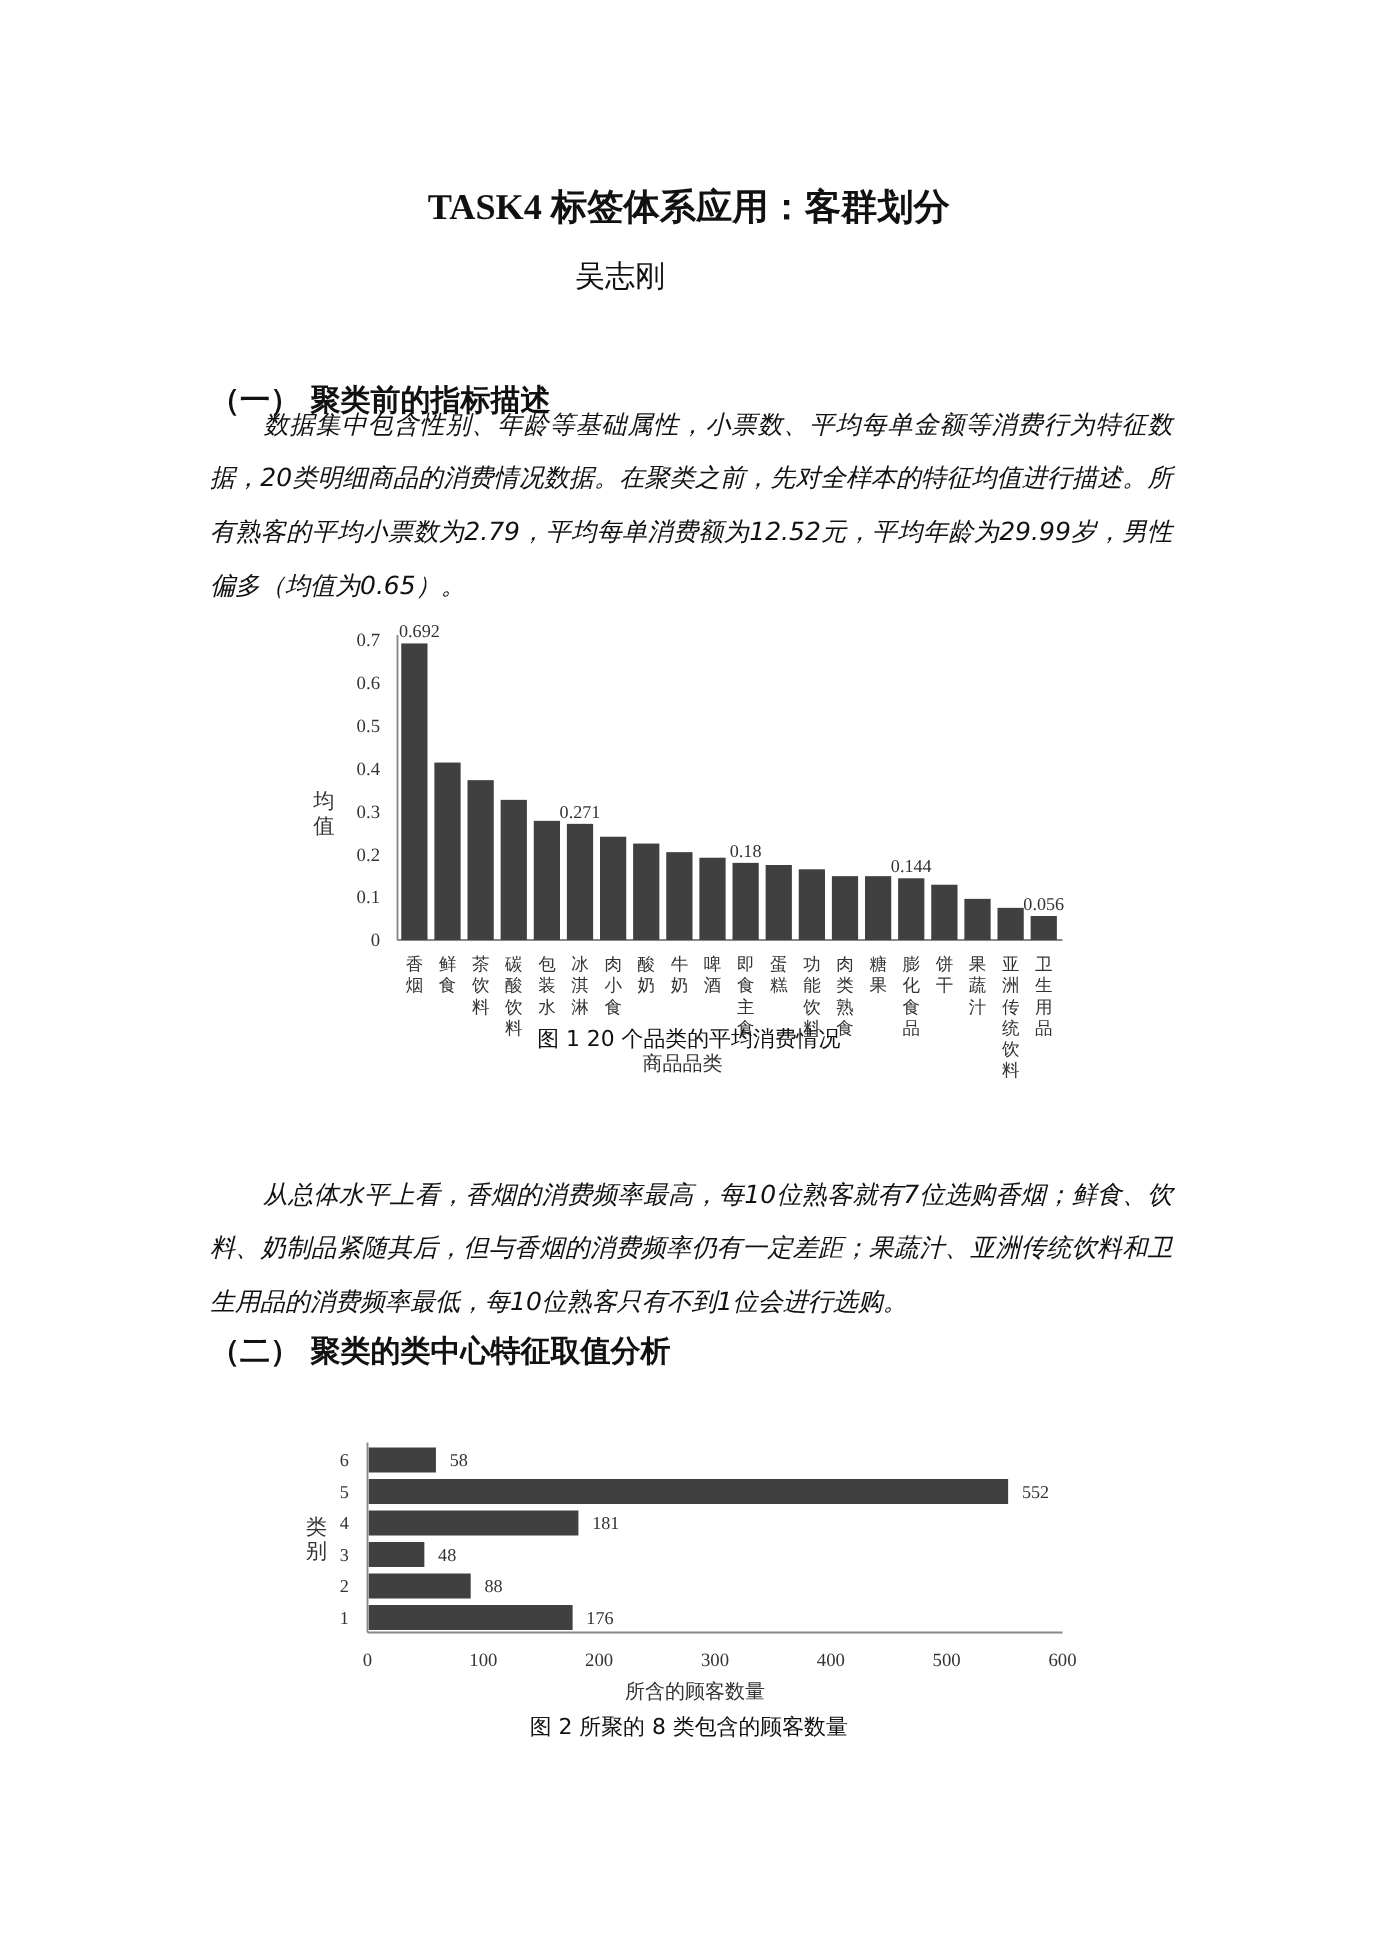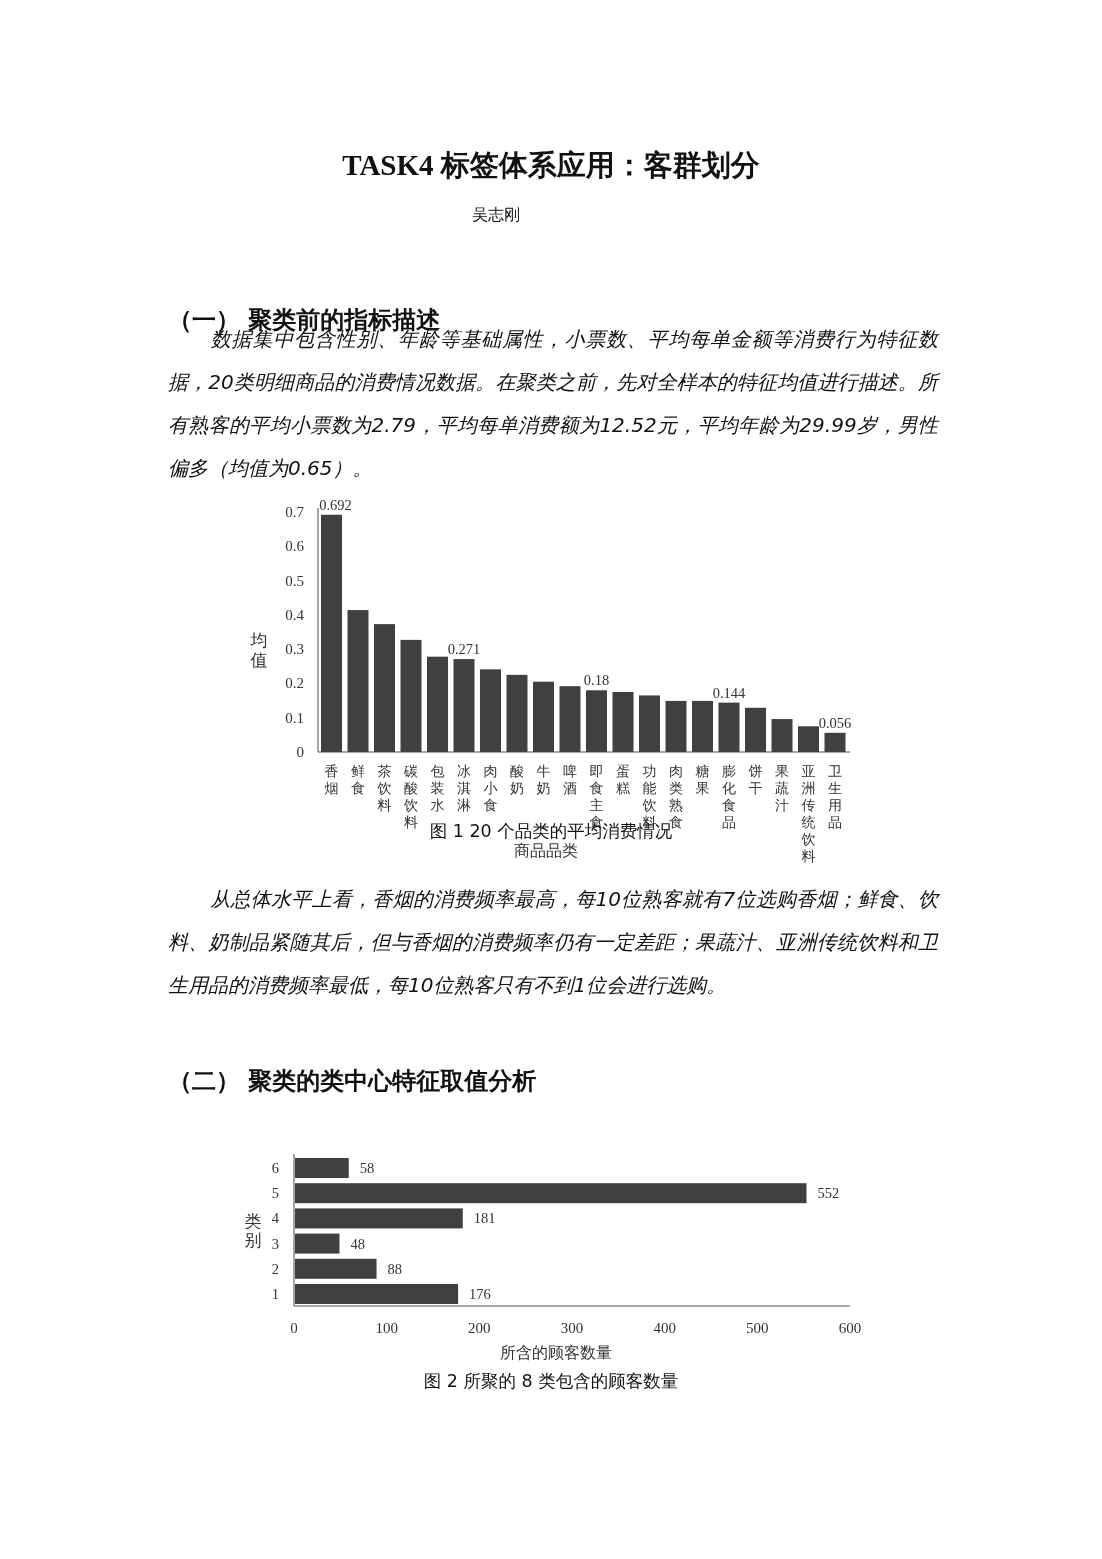--- a/index.html
+++ b/index.html
@@ -1,18 +1,18 @@
 <!DOCTYPE html>
 <html><head>
 <meta charset="utf-8">
 <style>
   html, body { margin: 0; padding: 0; background: #ffffff; }
   body { width: 1102px; height: 1559px; position: relative; font-family: "DejaVu Serif", "Liberation Serif", serif; color: #111; overflow: hidden; }
   .title { position: absolute; top: 146px; left: 0; width: 1102px; text-align: center; font-size: 29px; font-weight: bold; font-family: "Liberation Serif", "DejaVu Serif", serif; }
-  .author { position: absolute; top: 205px; left: 0; width: 992px; text-align: center; font-size: 16px; font-family: Liberation Mono, monospace; }
+  .author { position: absolute; top: 205px; left: 0; width: 992px; text-align: center; font-size: 24px; font-family: Liberation Mono, monospace; }
   .h2 { position: absolute; left: 168px; font-size: 24px; font-weight: bold; font-family: "DejaVu Sans", sans-serif; margin-top: 32px; }
   .para { position: absolute; left: 168px; width: 770px; font-size: 20px; line-height: 43px; font-family: "DejaVu Sans", sans-serif; text-align: justify; font-style: italic; }
   .para .indent { display: inline-block; width: 42px; }
   .caption { position: absolute; left: 0; width: 1102px; text-align: center; font-size: 17.5px; font-family: "DejaVu Sans", sans-serif; }
   .chart { position: absolute; }
   .chart text { font-family: "Liberation Serif", "DejaVu Serif", serif; }
   .chart .cjk { font-family: "DejaVu Sans", sans-serif; }
 </style>
 </head>
 <body>
@@ -121,21 +121,21 @@
     <text x="605" y="237.8" text-anchor="middle" font-size="14.5" fill="#333">0.056</text>
     <text x="605" y="286" text-anchor="middle" font-size="14" fill="#333" class="cjk">卫</text>
     <text x="605" y="303" text-anchor="middle" font-size="14" fill="#333" class="cjk">生</text>
     <text x="605" y="320" text-anchor="middle" font-size="14" fill="#333" class="cjk">用</text>
     <text x="605" y="337" text-anchor="middle" font-size="14" fill="#333" class="cjk">品</text>
     <text x="316" y="366" text-anchor="middle" font-size="16" fill="#333" class="cjk">商品品类</text>
   </svg>
 
 <div class="caption" style="top:819px;">图 1 20 个品类的平均消费情况</div>
 
-<div class="para" style="top:878px;"><span class="indent"></span><span>从总体水平上看，香烟的消费频率最高，每10位熟客就有7位选购香烟；鲜食、饮料、奶制品紧随其后，但与香烟的消费频率仍有一定差距；果蔬汁、亚洲传统饮料和卫生用品的消费频率最低，每10位熟客只有不到1位会进行选购。</span></div>
+<div class="para" style="top:934px;"><span class="indent"></span><span>从总体水平上看，香烟的消费频率最高，每10位熟客就有7位选购香烟；鲜食、饮料、奶制品紧随其后，但与香烟的消费频率仍有一定差距；果蔬汁、亚洲传统饮料和卫生用品的消费频率最低，每10位熟客只有不到1位会进行选购。</span></div>
 
 <div class="h2" style="top:1033px;">（二） 聚类的类中心特征取值分析</div>
 
 <svg class="chart" id="chart2" style="left:230px; top:1150px;" width="660" height="215" xmlns="http://www.w3.org/2000/svg">
     <line x1="64" y1="4" x2="64" y2="156" stroke="#888" stroke-width="1.5"></line>
     <line x1="64" y1="156" x2="620" y2="156" stroke="#888" stroke-width="1.5"></line>
     <rect x="65" y="134" width="163.09333333333333" height="20" fill="#404040"></rect>
     <text x="239.09333333333333" y="149" font-size="14.5" fill="#333">176</text>
     <text x="49" y="149" text-anchor="end" font-size="14.5" fill="#333">1</text>
     <rect x="65" y="108.8" width="81.54666666666667" height="20" fill="#404040"></rect>

